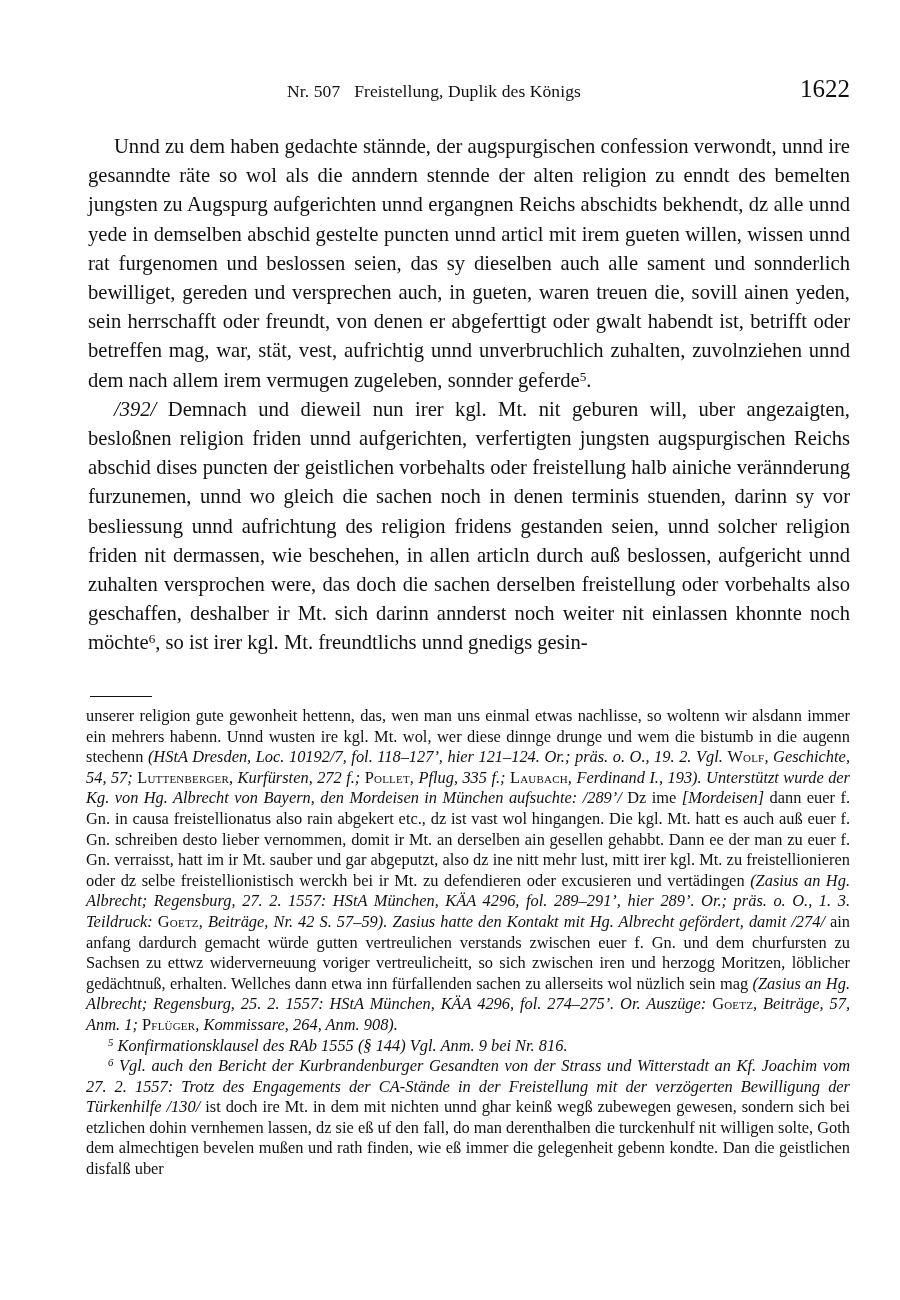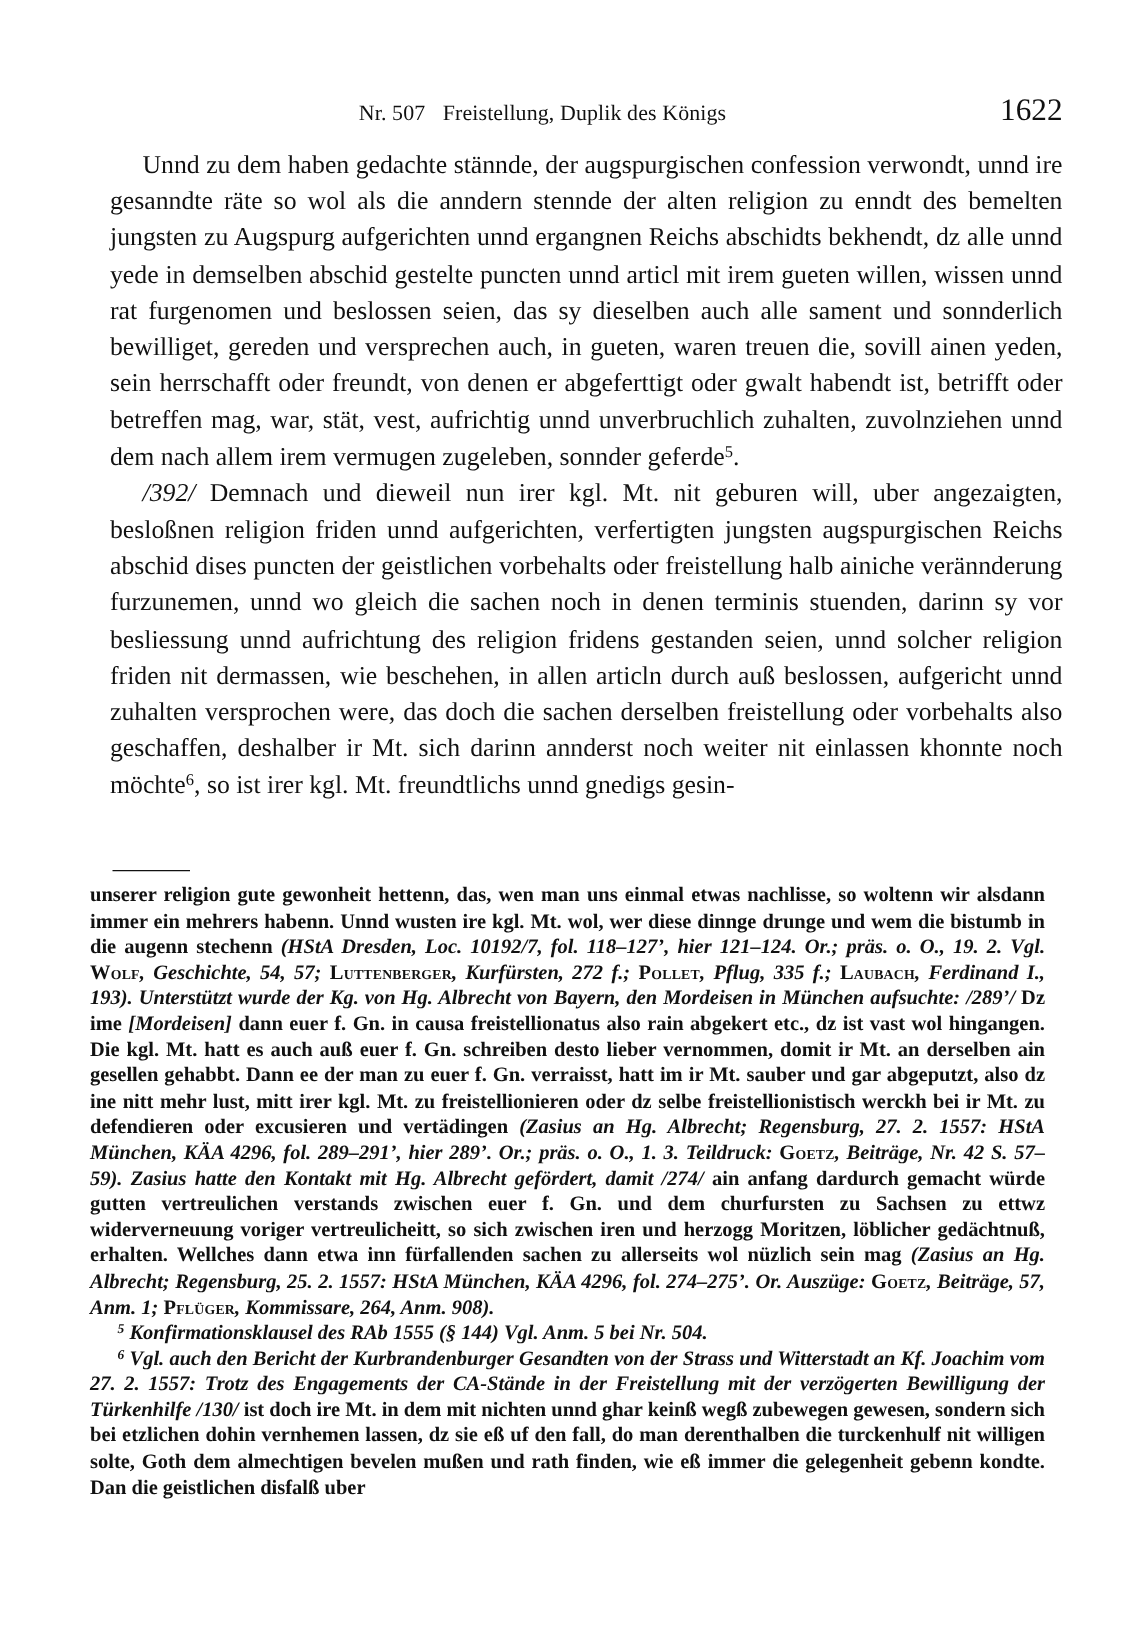--- a/index.html
+++ b/index.html
@@ -46,21 +46,21 @@
     line-height: 1;
     text-align: right;
     min-width: 70px;
   }
   .runhead-nr { margin-right: 14px; }
 
   
   .body-block {
     position: absolute;
     left: 88px;
-    top: 118px;
+    top: 132px;
     width: 762px;
   }
   .para {
     font-size: 20.6px;
     line-height: 29.2px;
     text-align: justify;
     text-justify: inter-word;
     margin: 0;
     hyphens: manual;
   }
@@ -77,24 +77,23 @@
     left: 90px;
     top: 696px;
     width: 62px;
     height: 0;
     border-top: 1.3px solid #111111;
   }
 
   
   .footnotes {
     position: absolute;
-    left: 72px;
+    left: 86px;
     top: 706px;
     width: 764px;
-    font-weight: bold;
   }
   .fn {
     font-size: 16.4px;
     line-height: 20.6px;
     text-align: justify;
     text-justify: inter-word;
     margin: 0;
   }
   .fn.indent { text-indent: 22px; }
   .fn i, .fn em { font-style: italic; }
@@ -129,19 +128,19 @@
     <p class="para indent"><em>/392/</em><span> Demnach und dieweil nun irer kgl. Mt. nit geburen will, uber angezaigten, besloßnen religion friden unnd aufgerichten, verfertigten jungsten augspurgischen Reichs abschid dises puncten der geistlichen vorbehalts oder freistellung halb ainiche verännderung furzunemen, unnd wo gleich die sachen noch in denen terminis stuenden, darinn sy vor besliessung unnd aufrichtung des religion fridens gestanden seien, unnd solcher religion friden nit dermassen, wie beschehen, in allen articln durch auß beslossen, aufgericht unnd zuhalten versprochen were, das doch die sachen derselben freistellung oder vorbehalts also geschaffen, deshalber ir Mt. sich darinn annderst noch weiter nit einlassen khonnte noch möchte</span><sup>6</sup><span>, so ist irer kgl. Mt. freundtlichs unnd gnedigs gesin-</span></p>
 
   </div>
 
   <div class="fn-rule"></div>
 
   <div class="footnotes">
 
     <p class="fn"><span>unserer religion gute gewonheit hettenn, das, wen man uns einmal etwas nachlisse, so woltenn wir alsdann immer ein mehrers habenn. Unnd wusten ire kgl. Mt. wol, wer diese dinnge drunge und wem die bistumb in die augenn stechenn </span><i>(HStA Dresden, Loc. 10192/7, fol. 118–127’, hier 121–124. Or.; präs. o. O., 19. 2. Vgl. </i><span class="sc">Wolf</span><i>, Geschichte, 54, 57; </i><span class="sc">Luttenberger</span><i>, Kurfürsten, 272 f.; </i><span class="sc">Pollet</span><i>, Pflug, 335 f.; </i><span class="sc">Laubach</span><i>, Ferdinand I., 193). Unterstützt wurde der Kg. von Hg. Albrecht von Bayern, den Mordeisen in München aufsuchte: </i><i>/289’/</i><span> Dz ime </span><i>[Mordeisen]</i><span> dann euer f. Gn. in causa freistellionatus also rain abgekert etc., dz ist vast wol hingangen. Die kgl. Mt. hatt es auch auß euer f. Gn. schreiben desto lieber vernommen, domit ir Mt. an derselben ain gesellen gehabbt. Dann ee der man zu euer f. Gn. verraisst, hatt im ir Mt. sauber und gar abgeputzt, also dz ine nitt mehr lust, mitt irer kgl. Mt. zu freistellionieren oder dz selbe freistellionistisch werckh bei ir Mt. zu defendieren oder excusieren und vertädingen </span><i>(Zasius an Hg. Albrecht; Regensburg, 27. 2. 1557: HStA München, KÄA 4296, fol. 289–291’, hier 289’. Or.; präs. o. O., 1. 3. Teildruck: </i><span class="sc">Goetz</span><i>, Beiträge, Nr. 42 S. 57–59). Zasius hatte den Kontakt mit Hg. Albrecht gefördert, damit </i><i>/274/</i><span> ain anfang dardurch gemacht würde gutten vertreulichen verstands zwischen euer f. Gn. und dem churfursten zu Sachsen zu ettwz widerverneuung voriger vertreulicheitt, so sich zwischen iren und herzogg Moritzen, löblicher gedächtnuß, erhalten. Wellches dann etwa inn fürfallenden sachen zu allerseits wol nüzlich sein mag </span><i>(Zasius an Hg. Albrecht; Regensburg, 25. 2. 1557: HStA München, KÄA 4296, fol. 274–275’. Or. Auszüge: </i><span class="sc">Goetz</span><i>, Beiträge, 57, Anm. 1; </i><span class="sc">Pflüger</span><i>, Kommissare, 264, Anm. 908).</i></p>
 
-    <p class="fn indent"><span class="fnmark">5</span> <i>Konfirmationsklausel des RAb 1555 (§ 144) Vgl. Anm. 5 bei Nr. 504.</i></p>
+    <p class="fn indent"><span class="fnmark">5</span> <i>Konfirmationsklausel des RAb 1555 (§ 144) Vgl. Anm. 9 bei Nr. 816.</i></p>
 
     <p class="fn indent"><span class="fnmark">6</span> <i>Vgl. auch den Bericht der Kurbrandenburger Gesandten von der Strass und Witterstadt an Kf. Joachim vom 27. 2. 1557: Trotz des Engagements der CA-Stände in der Freistellung mit der verzögerten Bewilligung der Türkenhilfe </i><i>/130/</i><span> ist doch ire Mt. in dem mit nichten unnd ghar keinß wegß zubewegen gewesen, sondern sich bei etzlichen dohin vernhemen lassen, dz sie eß uf den fall, do man derenthalben die turckenhulf nit willigen solte, Goth dem almechtigen bevelen mußen und rath finden, wie eß immer die gelegenheit gebenn kondte. Dan die geistlichen disfalß uber</span></p>
 
   </div>
 
 </div>
 
 </body></html>

